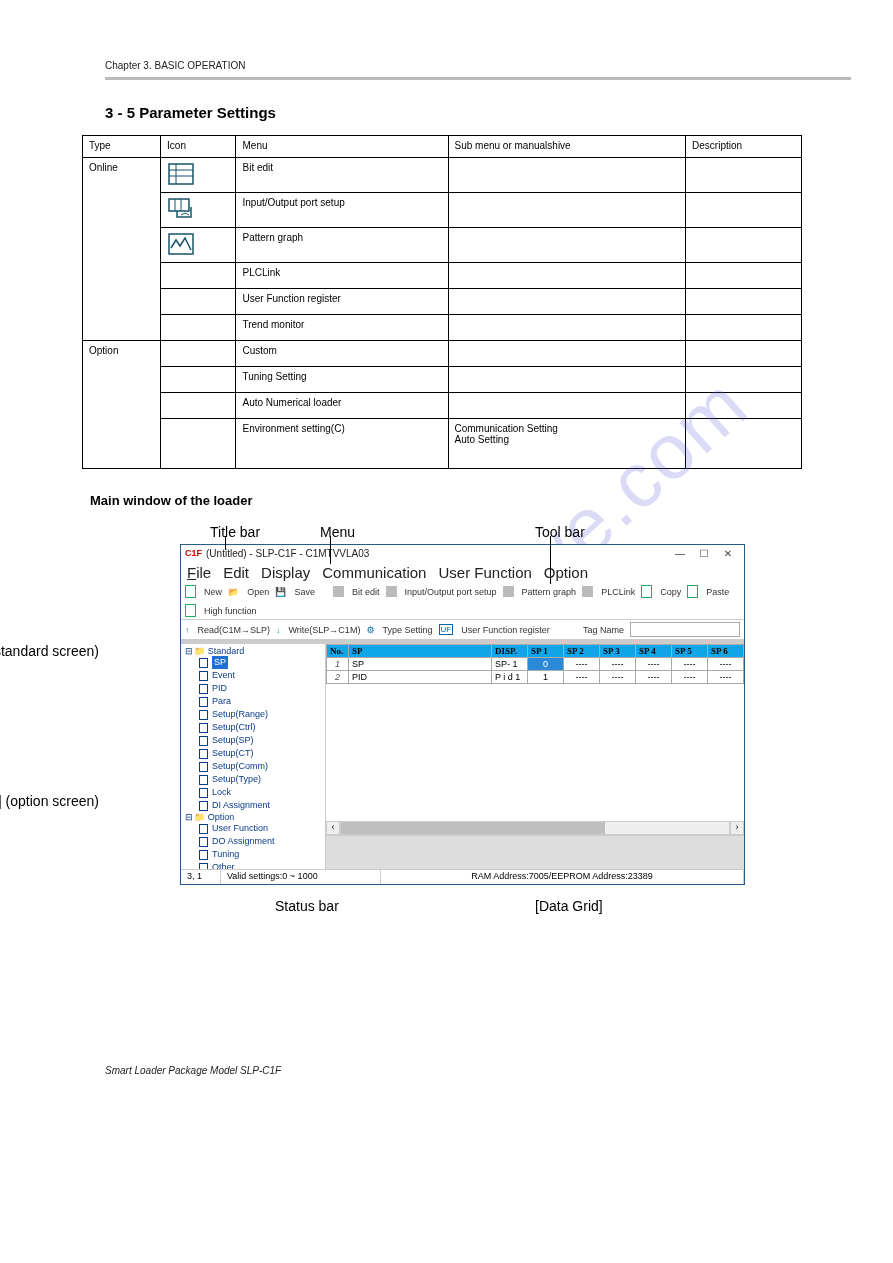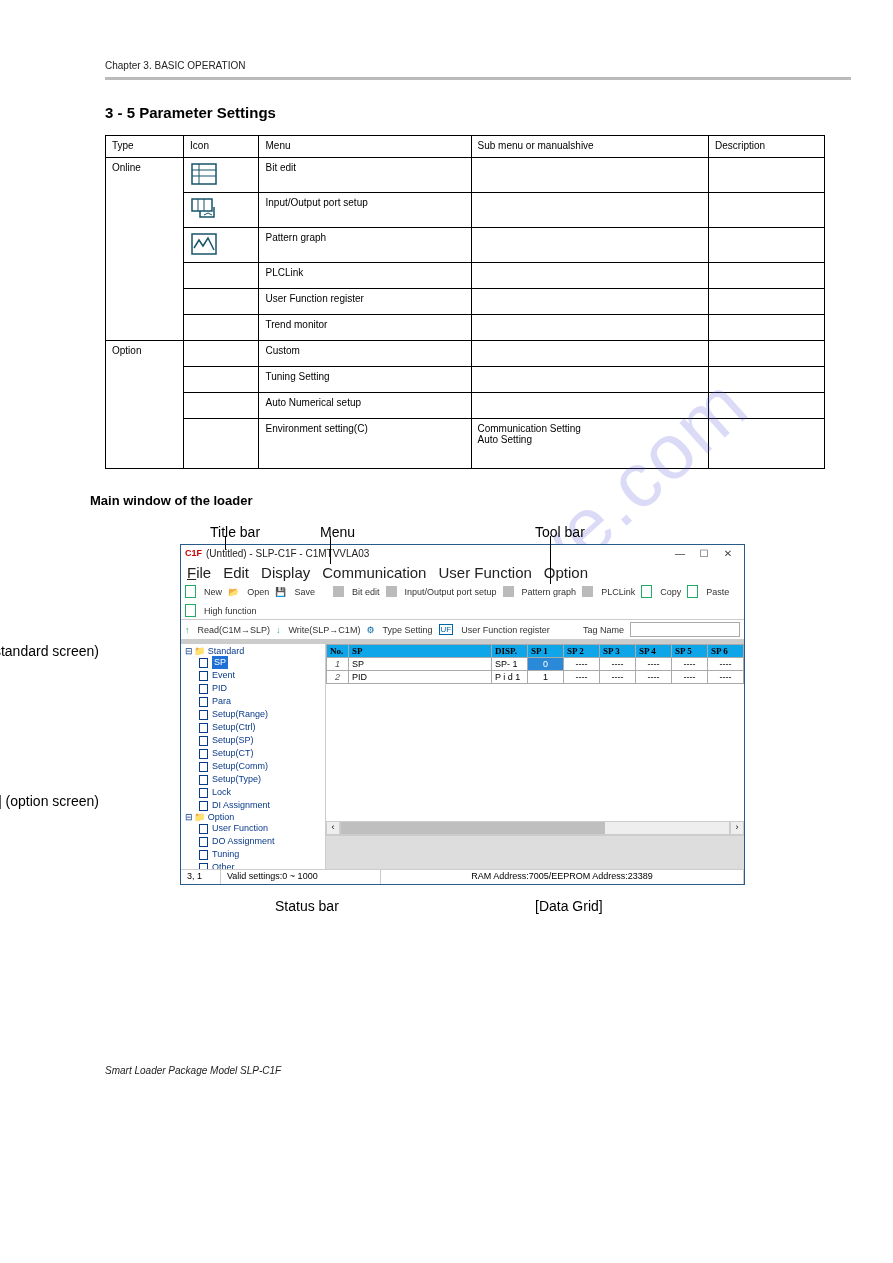--- a/index.html
+++ b/index.html
@@ -1,21 +1,21 @@
 <!DOCTYPE html>
 <html><head>
 <meta charset="utf-8">
 <style>
   * { box-sizing: border-box; margin: 0; padding: 0; }
   body { font-family: Arial, sans-serif; background: #fff; width: 893px; margin: 0 auto; }
   .page { padding: 60px 42px 40px 0; position: relative; }
   .header { display: flex; justify-content: space-between; font-size: 10px; color: #222; padding-left: 105px; }
   .hr { height: 3px; background: #bbb; margin: 6px 0 6px 105px; }
   .section-title { font-size: 15px; font-weight: bold; margin: 24px 0 14px 105px; }
-  .tbl { width: 720px; margin-left: 105px; border-collapse: collapse; font-size: 10px; }
+  .tbl { width: 720px; margin-left: 82px; border-collapse: collapse; font-size: 10px; }
   .tbl th, .tbl td { border: 1px solid #000; padding: 4px 6px; vertical-align: top; text-align: left; }
   .tbl th { font-weight: normal; height: 22px; }
   .tbl td { height: 26px; }
   .icon-td { text-align: center; padding: 2px; }
   .sub-heading { font-size: 13px; font-weight: bold; margin: 24px 0 10px 90px; }
   .fig-wrap { margin-left: 105px; position: relative; }
   .fig-label { position: absolute; font-size: 14px; }
   .label-left { right: 100%; margin-right: 6px; white-space: nowrap; }
   .app-window { width: 565px; border: 1px solid #2a5a8a; background: #fff; font-size: 10px; }
   .title-bar { display: flex; align-items: flex-start; padding: 3px 4px; }
@@ -146,21 +146,21 @@
         <td></td>
       </tr>
       <tr>
         <td></td>
         <td>Tuning Setting</td>
         <td></td>
         <td></td>
       </tr>
       <tr>
         <td></td>
-        <td>Auto Numerical setup</td>
+        <td>Auto Numerical loader</td>
         <td></td>
         <td></td>
       </tr>
       <tr>
         <td style="height:50px"></td>
         <td>Environment setting(C)</td>
         <td style="white-space:pre-line">Communication Setting
 Auto Setting</td>
         <td></td>
       </tr>

